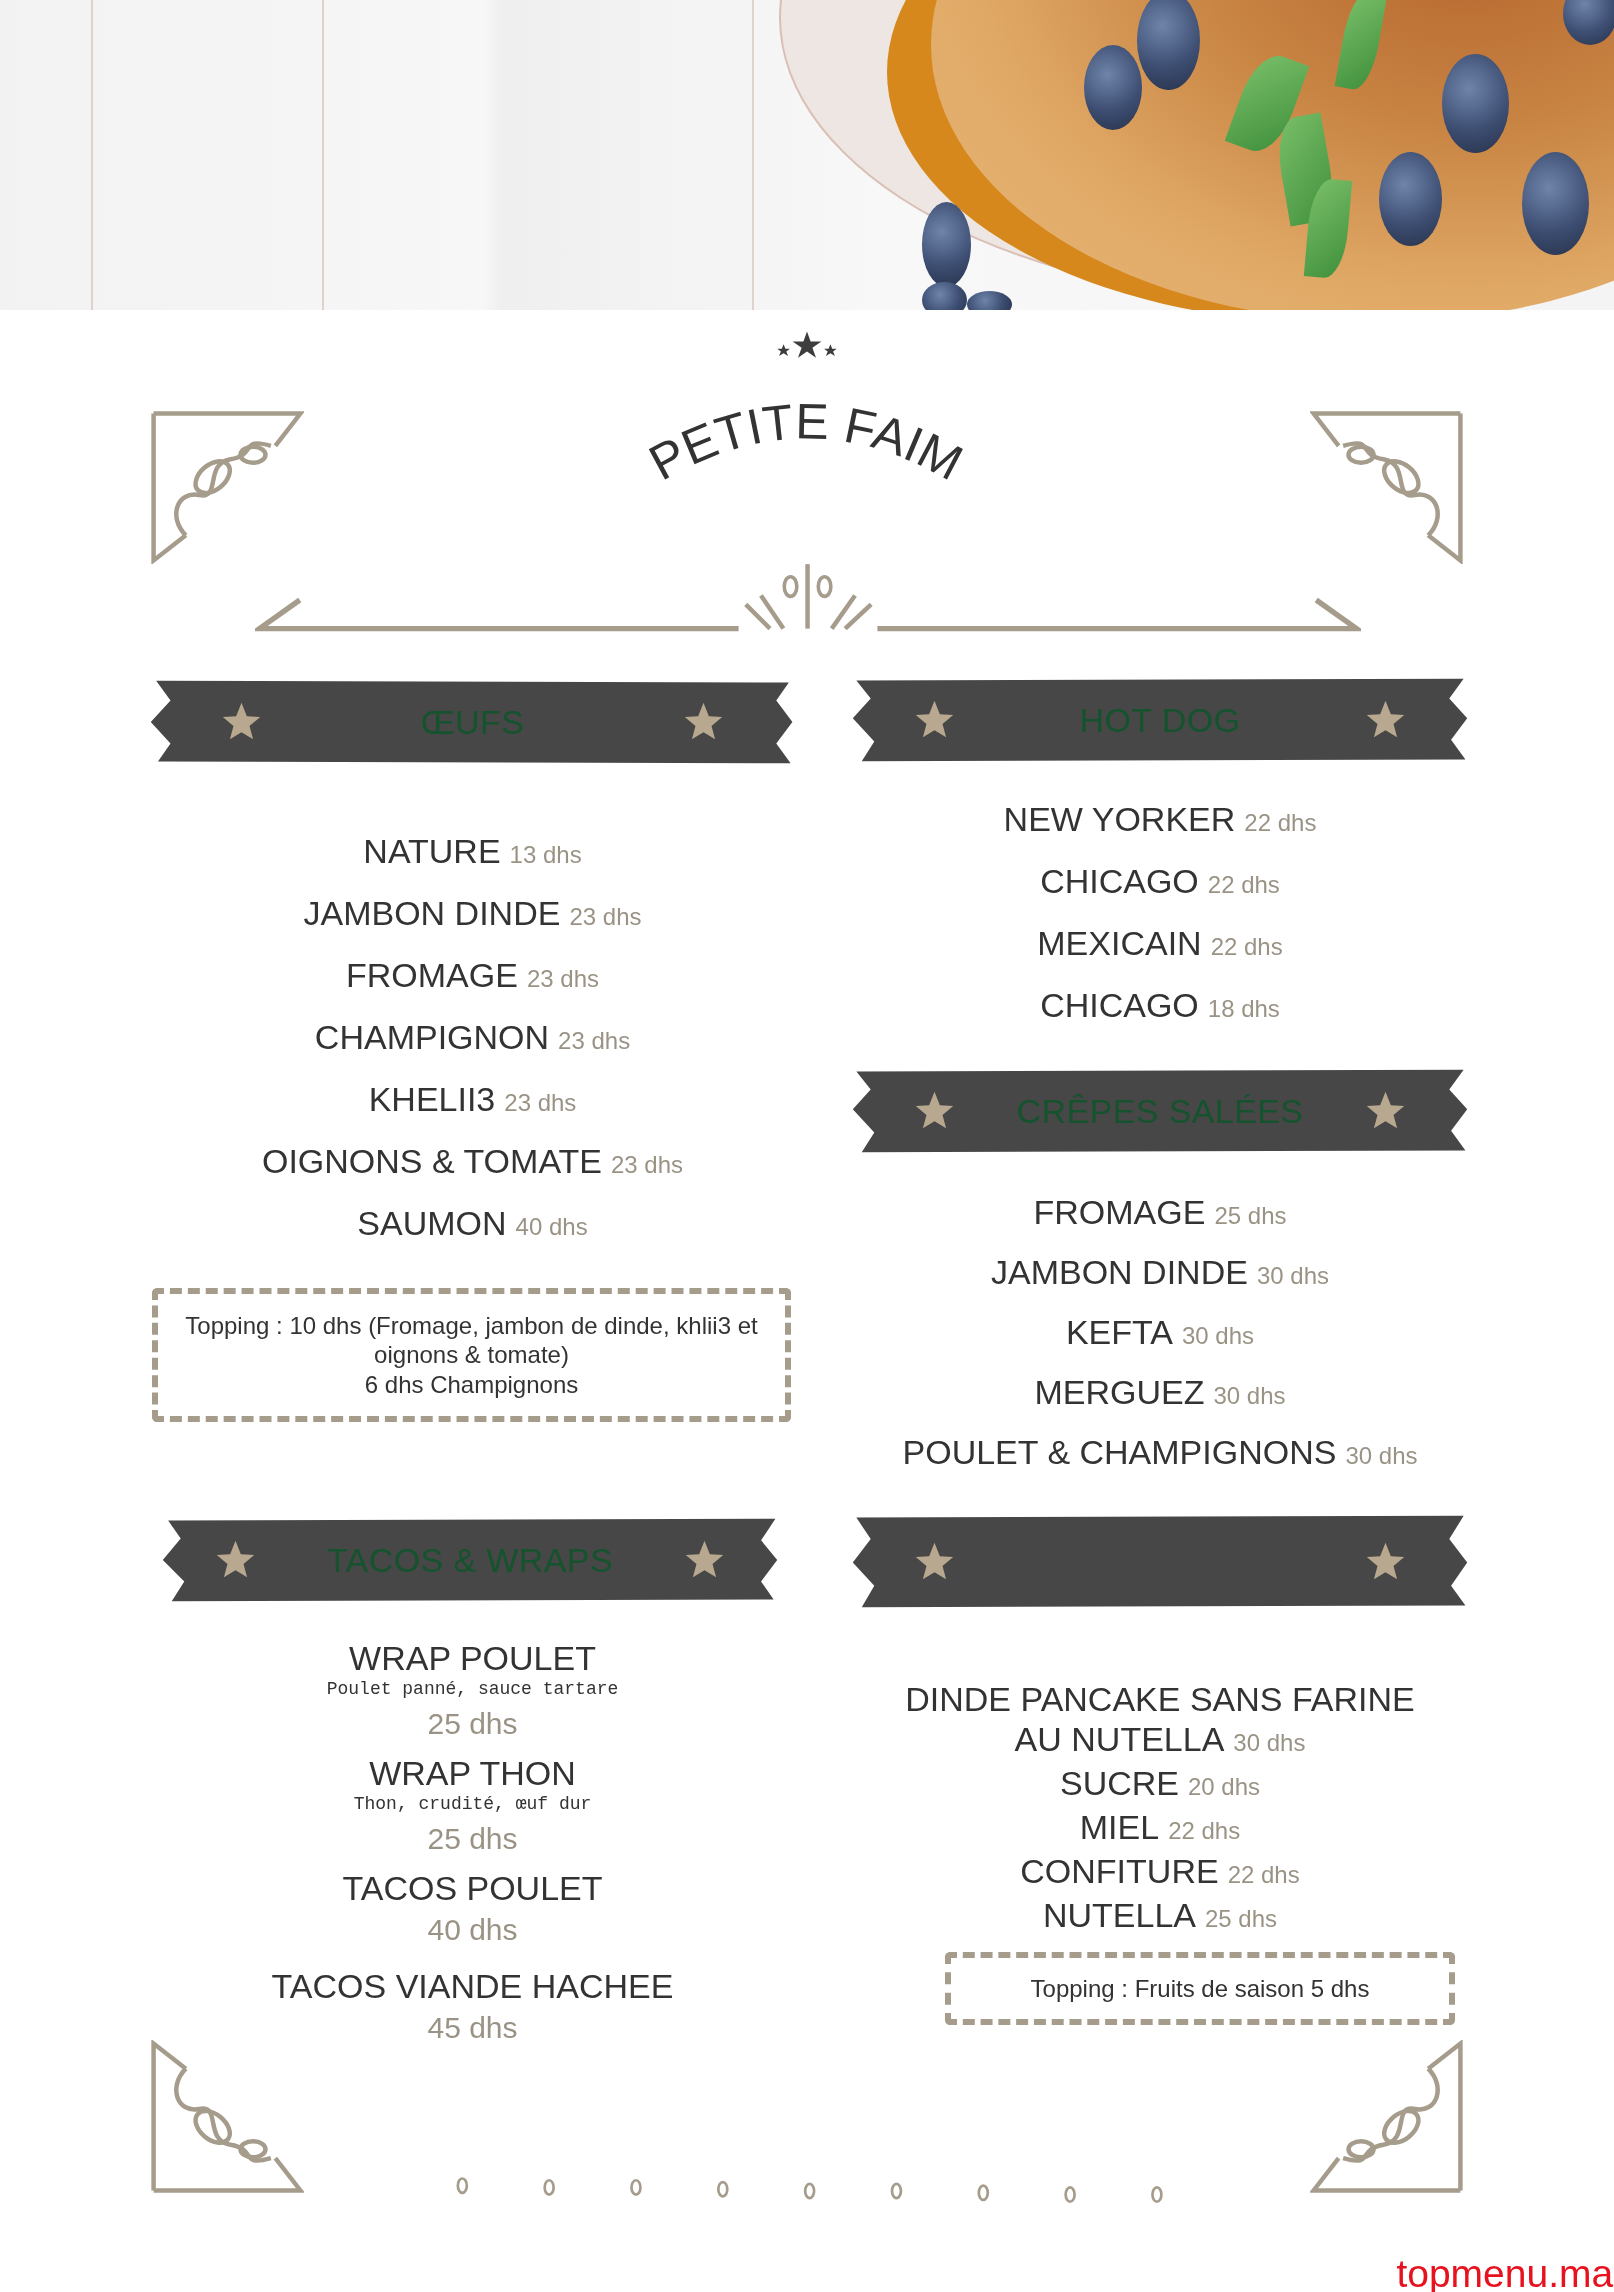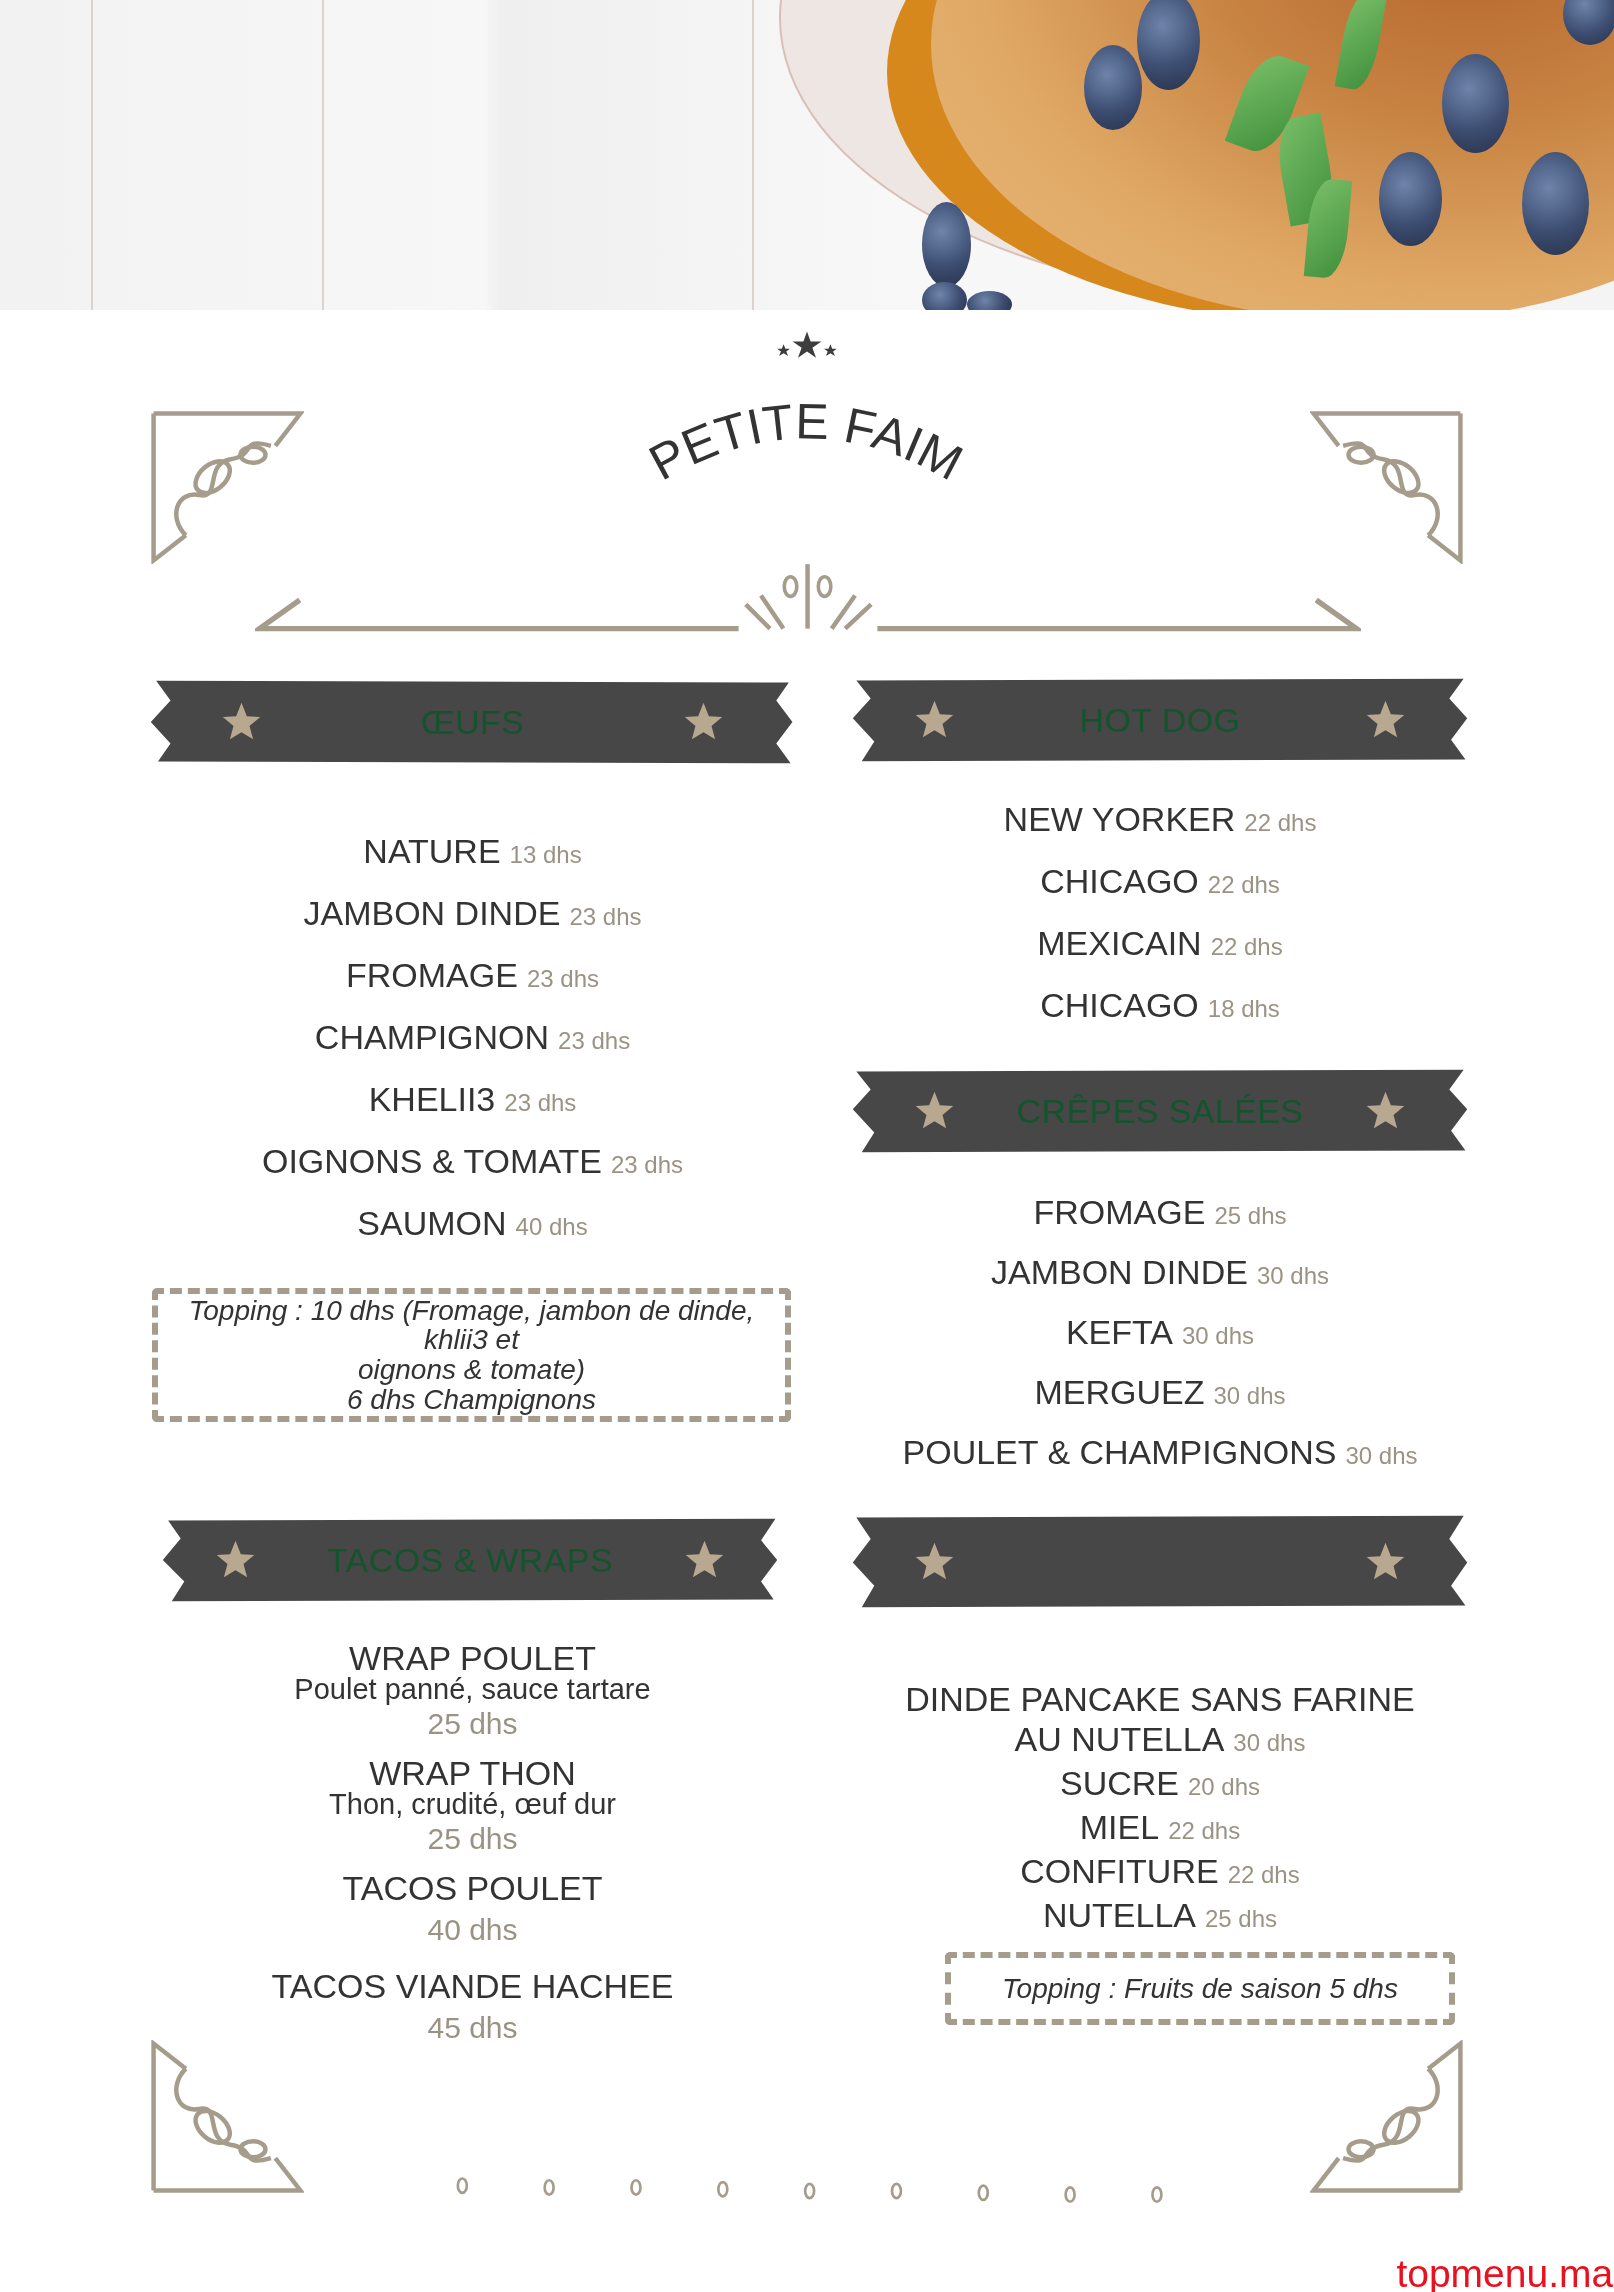--- a/index.html
+++ b/index.html
@@ -27,25 +27,25 @@
   
   .banner { position: absolute; height: 86px; display: flex; align-items: center; justify-content: center; }
   .banner svg.shape { position: absolute; left: 0; top: 0; width: 100%; height: 100%; }
   .banner .label { position: relative; color: #14532d; font-size: 34px; text-align: center; line-height: 39px; letter-spacing: 0.4px; }
   .banner .star { position: absolute; top: 50%; width: 41px; height: 41px; margin-top: -20.6px; }
 
   
   .menu-list { position: absolute; text-align: center; }
   .menu-item { font-size: 34px; color: #333333; white-space: nowrap; }
   .menu-item .price { color: #9a9385; font-size: 24px; margin-left: 9px; }
-  .menu-item.stacked .desc { display: block; font-size: 29px; color: #333; line-height: 25px; }
+  .menu-item.stacked .desc { display: block; font-size: 18px; color: #333; line-height: 25px; font-family: Liberation Mono, monospace; }
   .menu-item.stacked .price { display: block; margin-left: 0; font-size: 30px; line-height: 43px; }
 
   .topping-box { position: absolute; display: flex; align-items: center; justify-content: center; text-align: center;
-    border: 6.3px dashed #a59c8c; border-radius: 5.4px; color: #333; font-size: 28px; line-height: 29.6px; font-style: italic; }
+    border: 6.3px dashed #a59c8c; border-radius: 5.4px; color: #333; font-size: 24px; line-height: 29.6px; }
 
   .dots { position: absolute; left: 448px; top: 2173px; width: 734px; height: 36px; }
   .watermark { position: absolute; right: 1.8px; top: 2252px; color: #e8121f; font-size: 39px; font-family: "Liberation Sans", sans-serif; }
 </style>
 </head>
 <body>
 
 <div class="hero">
   <div class="plank" style="left:91px"></div>
   <div class="plank" style="left:322px"></div>

